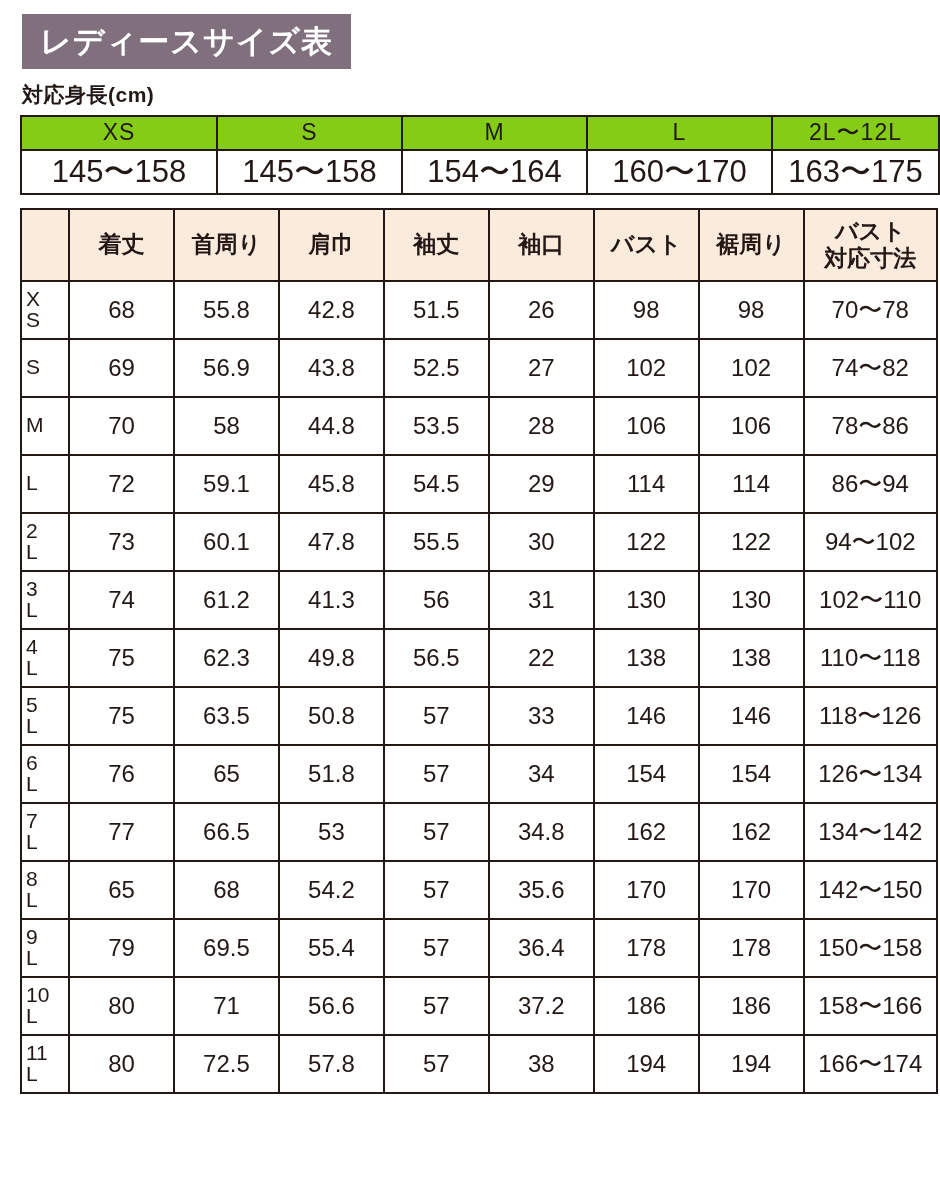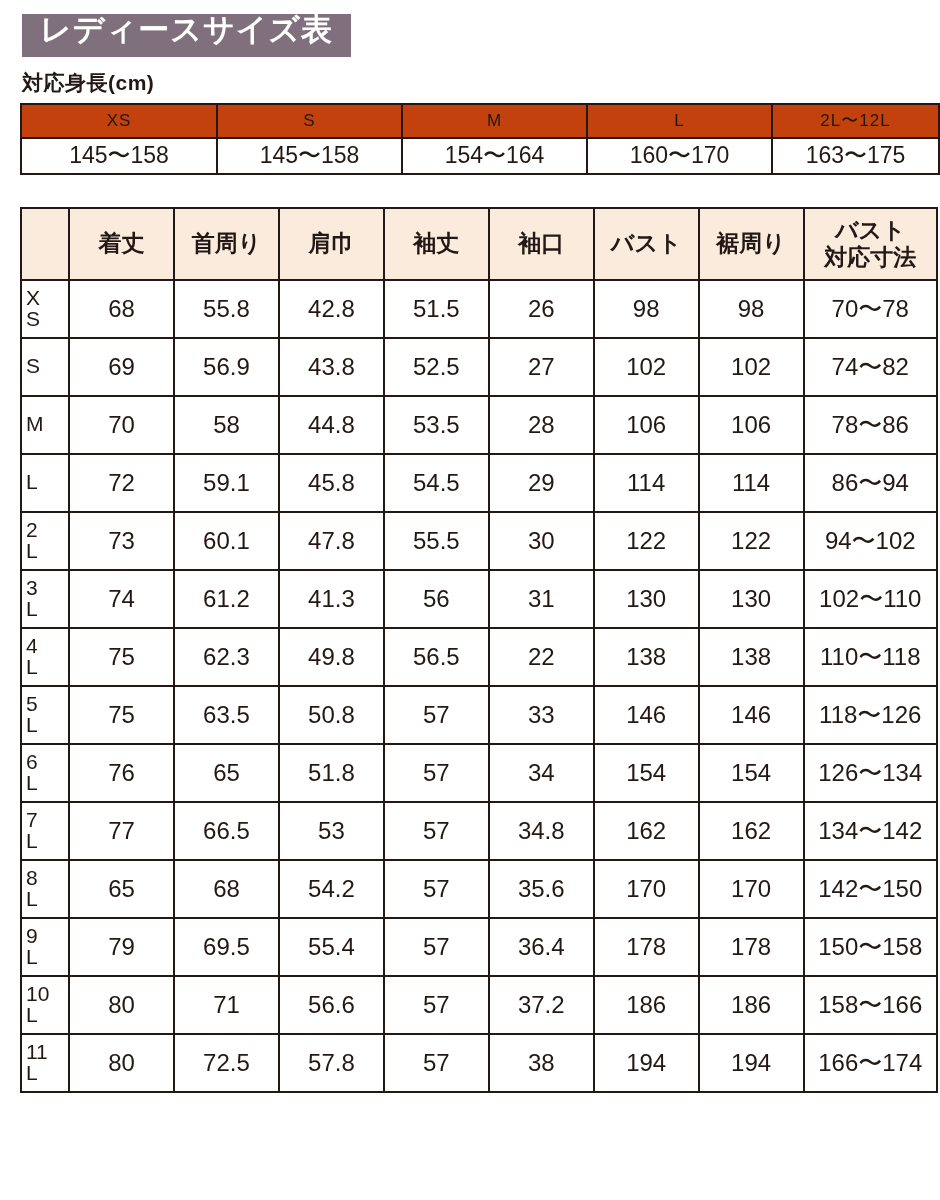--- a/index.html
+++ b/index.html
@@ -23,21 +23,21 @@
   }
 
   
   .title-banner {
     display: inline-block;
     background: #80707e;
     color: #ffffff;
     font-size: 31px;
     font-weight: bold;
     letter-spacing: 1px;
-    padding: 0 18px 10px 18px;
+    padding: 12px 18px 10px 18px;
     line-height: 1.05;
     margin-left: 10px;
   }
 
   
   .sub-heading {
     margin: 12px 0 6px 10px;
     font-size: 21px;
     font-weight: bold;
     letter-spacing: 0.5px;
@@ -55,35 +55,35 @@
     font-weight: normal;
     padding: 0;
   }
 
   
   .height-table {
     width: 918px;
     margin-left: 8px;
   }
   .height-table .hdr td {
-    background: #c2410c;
+    background: #84cc16;
     height: 32px;
-    font-size: 17px;
+    font-size: 23px;
     letter-spacing: 1px;
   }
   .height-table .val td {
     background: #ffffff;
     height: 34px;
-    font-size: 23px;
+    font-size: 31px;
     letter-spacing: 0px;
   }
 
   
   .meas-wrap {
-    margin: 32px 0 0 8px;
+    margin: 13px 0 0 8px;
   }
   .meas-table {
     width: 918px;
   }
   .meas-table thead td {
     background: #faebdc;
     height: 70px;
     font-size: 23px;
     font-weight: bold;
     letter-spacing: 0px;

